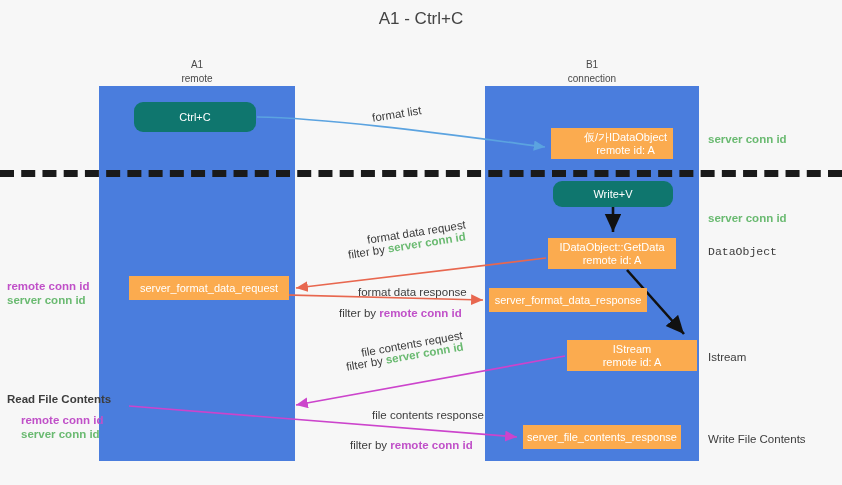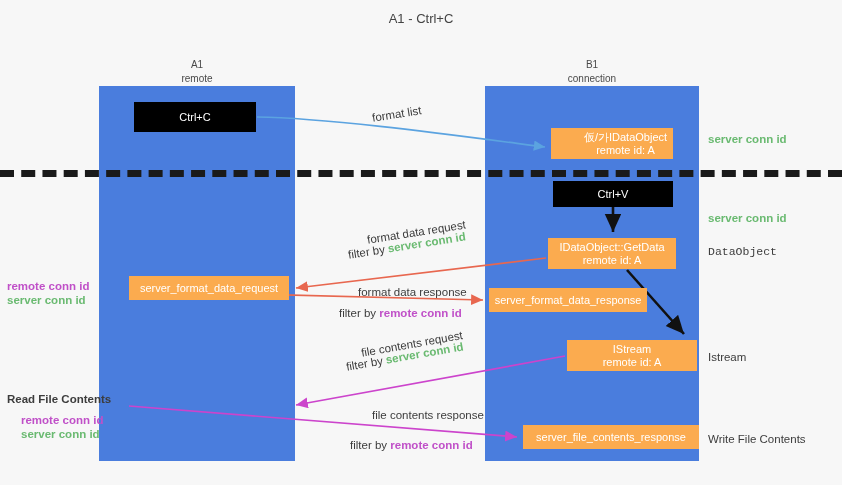--- a/index.html
+++ b/index.html
@@ -11,21 +11,21 @@
     overflow:hidden;
     position:relative;
   }
   #stage{position:absolute;left:0;top:0;width:842px;height:485px;}
   .abs{position:absolute;}
 
   
   #title{
     left:0;top:8px;width:842px;
     text-align:center;
-    font-size:13px;line-height:21px;
+    font-size:17px;line-height:21px;
     color:#434343;
   }
 
   
   .col-head{
     text-align:center;font-size:10px;line-height:14px;color:#4a4a4a;
   }
   .col-head .sub{display:block;}
 
   
@@ -41,33 +41,33 @@
 
   
   .node{
     box-sizing:border-box;
     display:flex;flex-direction:column;
     align-items:center;justify-content:center;
     text-align:center;
     font-size:11px;line-height:13px;
     color:#ffffff;
   }
-  .node.green{background:#000000;}
+  .node.green{background:#0f766e;border-radius:9px;}
   .node.orange{background:#fbab4f;}
   .node .l2{display:block;}
 
   #n-ctrlc{left:134px;top:102px;width:122px;height:30px;}
   #n-dataobj{left:551px;top:128px;width:122px;height:31px;padding-left:27px;}
   #n-ctrlv{left:553px;top:181px;width:120px;height:26px;}
   #n-getdata{left:548px;top:238px;width:128px;height:31px;}
   #n-istream{left:567px;top:340px;width:130px;height:31px;}
   #n-sfdreq{left:129px;top:276px;width:160px;height:24px;}
   #n-sfdres{left:489px;top:288px;width:158px;height:24px;}
   #n-sfcreq{left:129px;top:393px;width:160px;height:24px;}
-  #n-sfcres{left:523px;top:425px;width:176px;height:24px;}
+  #n-sfcres{left:523px;top:425px;width:158px;height:24px;}
 
   
   .right-note{font-size:11.5px;line-height:14px;}
   .right-note.green{color:#6aba71;font-weight:bold;}
   .right-note.plain{color:#3c3c3c;}
   #rn-server1{left:708px;top:132px;}
   #rn-server2{left:708px;top:211px;}
   #rn-dataobject{left:708px;top:245px;font-family:Liberation Mono, monospace;}
   #rn-istream{left:708px;top:350px;}
   #rn-write{left:708px;top:432px;}
@@ -160,21 +160,21 @@
   <div class="abs node green" id="n-ctrlc">
     <span>Ctrl+C</span>
   </div>
 
   <div class="abs node orange" id="n-dataobj">
     <span>仮/가IDataObject</span>
     <span class="l2">remote id: A</span>
   </div>
 
   <div class="abs node green" id="n-ctrlv">
-    <span>Ctrl+V</span>
+    <span>Write+V</span>
   </div>
 
   <div class="abs node orange" id="n-getdata">
     <span>IDataObject::GetData</span>
     <span class="l2">remote id: A</span>
   </div>
 
   <div class="abs node orange" id="n-istream">
     <span>IStream</span>
     <span class="l2">remote id: A</span>

